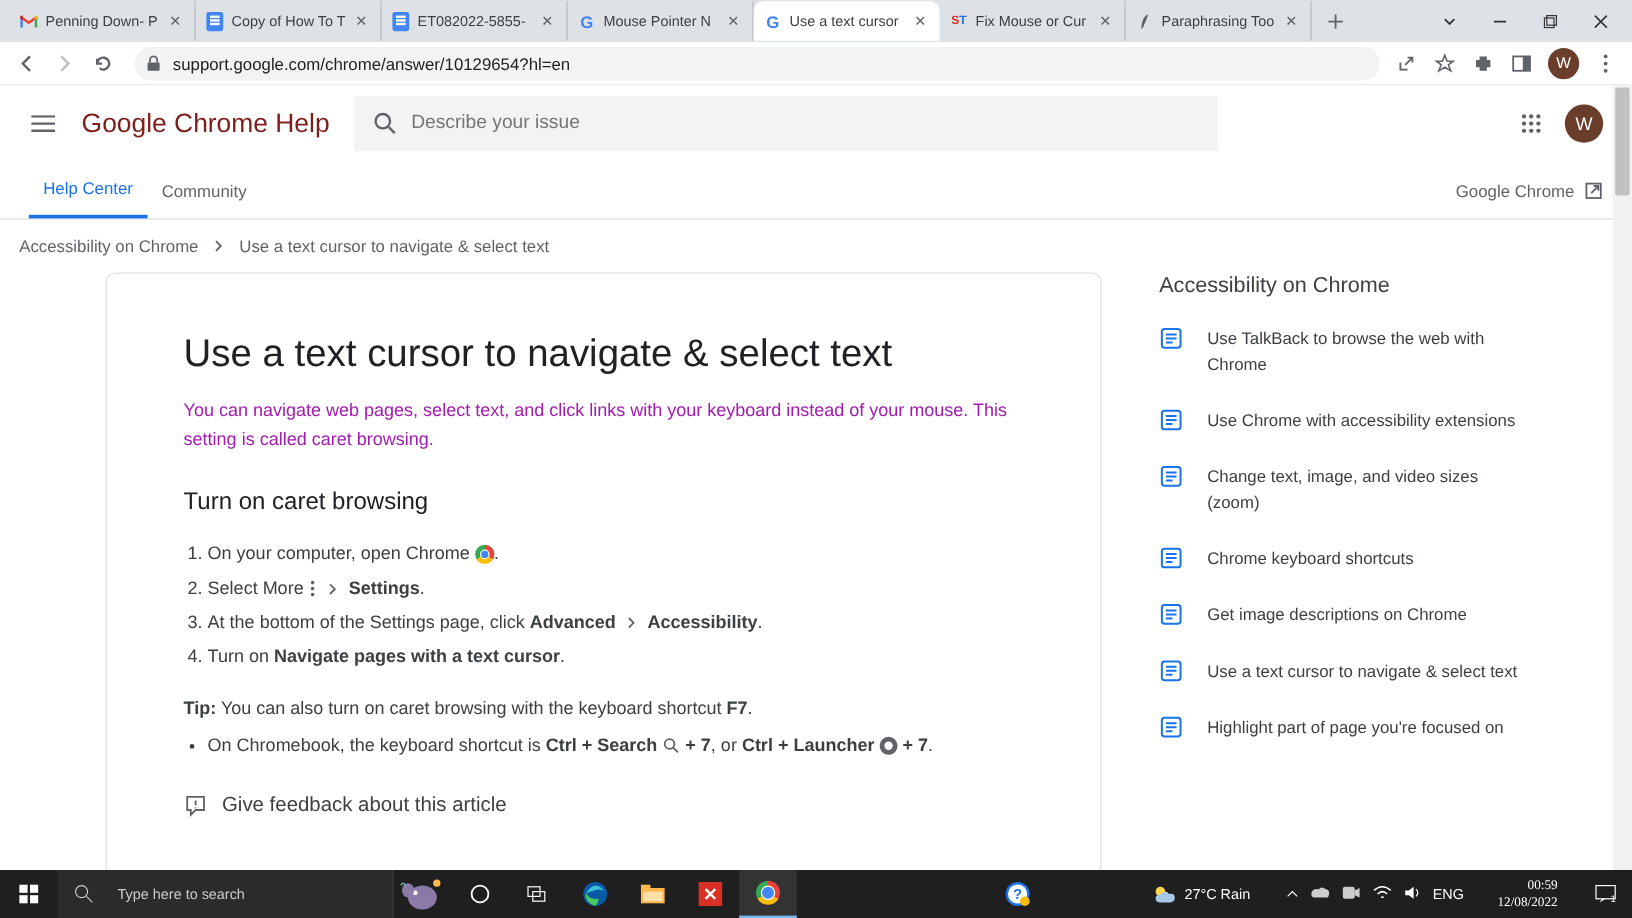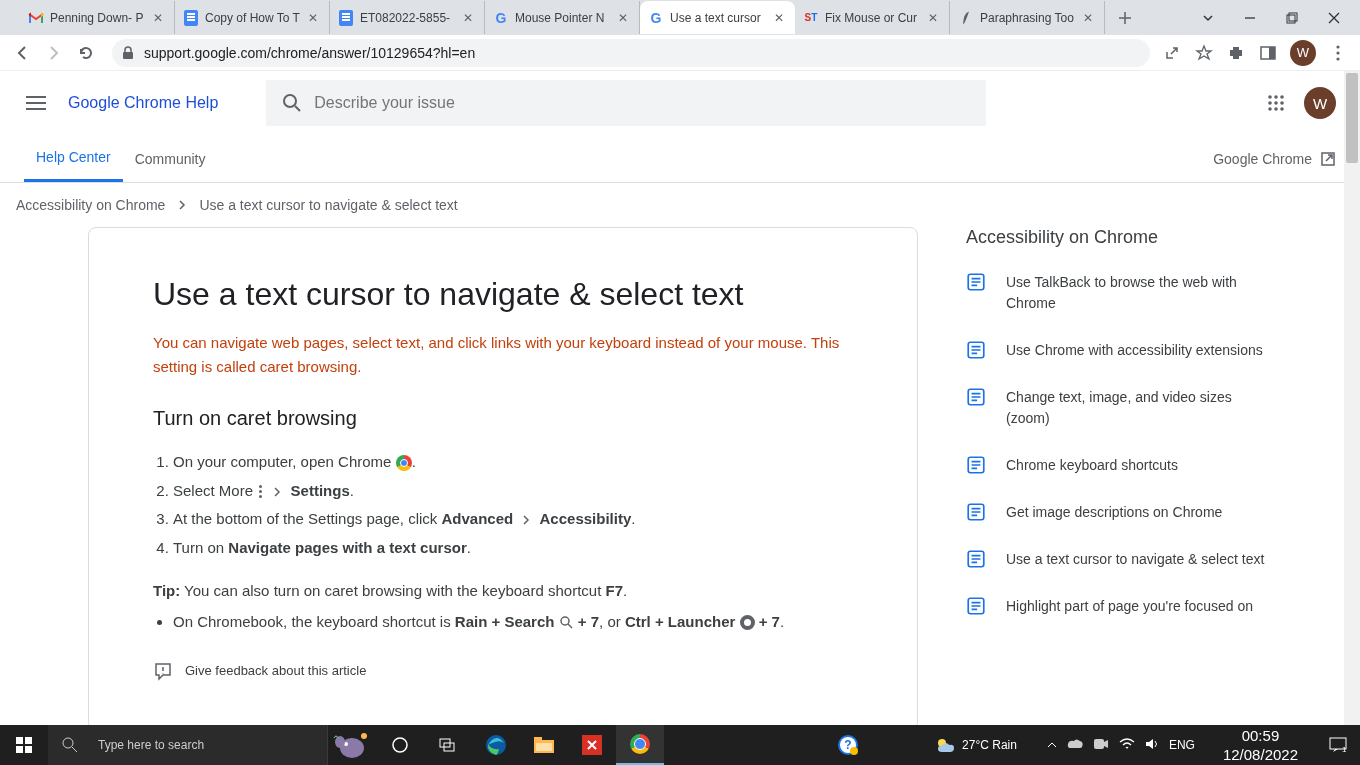--- a/index.html
+++ b/index.html
@@ -1,20 +1,20 @@
 <!DOCTYPE html>
 <html><head>
 <meta charset="utf-8">
 <style>
   * { box-sizing: border-box; margin: 0; padding: 0; }
   html, body { width: 1360px; height: 765px; font-family: Arial, sans-serif; overflow: hidden; background: #fff; }
   
   
   .browser-chrome { background: #dee1e6; }
-  .tab-strip { display: flex; align-items: center; height: 35px; padding-left: 20px; }
+  .tab-strip { display: flex; align-items: center; height: 35px; padding-left: 8px; }
   .tab { display: flex; align-items: center; height: 33px; padding: 0 8px; font-size: 12px; color: #3c4043; max-width: 155px; min-width: 155px; border-right: 1px solid #b8bbbf; position: relative; }
   .tab.active { background: #fff; border-radius: 8px 8px 0 0; border-right: none; }
   .tab-favicon { width: 16px; height: 16px; margin-right: 6px; flex-shrink: 0; display: flex; align-items: center; justify-content: center; }
   .tab-title { white-space: nowrap; overflow: hidden; text-overflow: clip; flex: 1; font-size: 12px; }
   .tab-close { width: 16px; height: 16px; margin-left: 4px; display: flex; align-items: center; justify-content: center; flex-shrink: 0; color: #5f6368; cursor: pointer; }
   .new-tab { width: 28px; height: 28px; display: flex; align-items: center; justify-content: center; margin-left: 6px; color: #5f6368; cursor: pointer; }
   .win-controls { margin-left: auto; display: flex; align-items: center; gap: 18px; padding-right: 14px; color: #333; }
   .win-btn { width: 24px; height: 24px; display: flex; align-items: center; justify-content: center; cursor: pointer; }
   
   .toolbar { display: flex; align-items: center; height: 36px; background: #fff; padding: 0 8px; gap: 4px; border-bottom: 1px solid #eee; }
@@ -26,71 +26,71 @@
   .toolbar-icon { width: 20px; height: 20px; display: flex; align-items: center; justify-content: center; color: #5f6368; cursor: pointer; }
   .avatar { width: 26px; height: 26px; border-radius: 50%; background: #6a3e2a; color: #fff; display: flex; align-items: center; justify-content: center; font-size: 13px; }
   
   
   .page { height: calc(765px - 35px - 36px - 40px); overflow: hidden; position: relative; }
   .scroll-track { position:absolute; right:0; top:0; width:16px; height:100%; background:#f1f1f1; }
   .scroll-thumb { position:absolute; right:2px; top:2px; width:12px; height:90px; background:#c1c1c1; border-radius:2px; }
   
   .app-header { display: flex; align-items: center; height: 64px; padding: 0 24px; }
   .hamburger { width: 24px; height: 24px; display: flex; align-items: center; justify-content: center; color: #5f6368; cursor: pointer; margin-right: 20px; }
-  .app-title { font-size: 16px; color: #1d4ed8; font-family: 'Google Sans', Arial, sans-serif; }
-  .search-box { flex: 1; max-width: 720px; height: 46px; background: #f1f3f4; border-radius: 0; display: flex; align-items: center; margin-left: 48px; padding: 0 16px; }
+  .app-title { font-size: 22px; color: #7f1d1d; font-family: 'Google Sans', Arial, sans-serif; }
+  .search-box { flex: 1; max-width: 720px; height: 46px; background: #f1f3f4; border-radius: 0; display: flex; align-items: center; margin-left: 20px; padding: 0 16px; }
   .search-box input { border: none; background: transparent; font-size: 16px; color: #5f6368; outline: none; flex: 1; margin-left: 12px; }
   .header-right { margin-left: auto; display: flex; align-items: center; gap: 16px; }
   .apps-grid { width: 24px; height: 24px; display: flex; align-items: center; justify-content: center; color: #5f6368; cursor: pointer; }
   
   .app-nav { display: flex; align-items: center; height: 48px; padding: 0 24px; border-bottom: 1px solid #dadce0; }
   .nav-link { font-size: 14px; color: #5f6368; padding: 0 12px; height: 100%; display: flex; align-items: center; cursor: pointer; }
   .nav-link.active { color: #1a73e8; border-bottom: 3px solid #1a73e8; padding-bottom: 0; }
   .nav-right { margin-left: auto; display: flex; align-items: center; gap: 8px; font-size: 14px; color: #5f6368; cursor: pointer; }
   
   .breadcrumb { display: flex; align-items: center; padding: 14px 16px; font-size: 14px; color: #5f6368; }
   .breadcrumb a { color: #5f6368; text-decoration: none; }
   .breadcrumb .chev { margin: 0 12px; color: #5f6368; }
   
   .content-wrap { display: flex; padding: 0 16px; }
   .article-card { width: 830px; border: 1px solid #dadce0; border-radius: 8px; padding: 48px 64px; margin-left: 72px; }
   .article-card h1 { font-size: 32px; font-weight: 400; color: #202124; margin-bottom: 18px; font-family: 'Google Sans', Arial, sans-serif; }
-  .article-card p.intro { font-size: 15px; color: #c2410c; line-height: 1.6; margin-bottom: 28px; }
+  .article-card p.intro { font-size: 15px; color: #a21caf; line-height: 1.6; margin-bottom: 28px; }
   .article-card h2 { font-size: 20px; font-weight: 400; color: #202124; margin-bottom: 18px; font-family: 'Google Sans', Arial, sans-serif; }
   .article-card ol { padding-left: 20px; }
   .article-card ol li { font-size: 15px; color: #3c4043; line-height: 1.9; }
   .article-card .tip { font-size: 15px; color: #3c4043; margin-top: 16px; line-height:1.7; }
   .article-card ul { padding-left: 20px; list-style: disc; margin-top: 4px; }
   .article-card ul li { font-size: 15px; color: #3c4043; line-height: 1.8; }
   .chrome-dot { display: inline-block; width: 16px; height: 16px; border-radius: 50%; background: conic-gradient(#ea4335 0 120deg, #fbbc05 120deg 240deg, #34a853 240deg 360deg); vertical-align: middle; position: relative; }
   .chrome-dot::after { content:''; position:absolute; inset:4px; background:#4285f4; border-radius:50%; border:1.5px solid #fff; }
   .more-dots { display:inline-flex; flex-direction:column; gap:2px; vertical-align:middle; margin:0 2px; }
   .more-dots span { width:3px; height:3px; background:#5f6368; border-radius:50%; }
   .chev-inline { display:inline-flex; vertical-align:middle; margin:0 4px; }
   .search-inline,.launcher-inline { display:inline-flex; vertical-align:middle; width:15px; height:15px; }
   .launcher-inline { border-radius:50%; border:4px solid #5f6368; }
-  .feedback { display:flex; align-items:center; gap:12px; margin-top:26px; font-size:13px; color:#3c4043; cursor:pointer; }
+  .feedback { display:flex; align-items:center; gap:12px; margin-top:26px; font-size:17px; color:#3c4043; cursor:pointer; }
   
   .sidebar { width: 300px; margin-left: 48px; }
   .sidebar h3 { font-size: 18px; font-weight: 400; color: #3c4043; margin-bottom: 24px; }
   .side-item { display: flex; align-items: flex-start; gap: 20px; margin-bottom: 26px; cursor: pointer; }
   .side-icon { width: 20px; height: 20px; flex-shrink: 0; }
   .side-text { font-size: 14px; color: #3c4043; line-height: 1.5; }
   
   
   .taskbar { position: fixed; bottom: 0; left: 0; right: 0; height: 40px; background: #1f1f1f; display: flex; align-items: center; color: #fff; font-size: 12px; }
   .start-btn { width: 48px; height: 40px; display: flex; align-items: center; justify-content: center; cursor: pointer; }
   .task-search { display: flex; align-items: center; width: 280px; height: 40px; background: #2b2b2b; padding: 0 14px; gap: 20px; color: #ccc; border-right:1px solid #3a3a3a; }
   .task-icons { display: flex; align-items: center; }
   .task-icon { width: 48px; height: 40px; display: flex; align-items: center; justify-content: center; cursor: pointer; }
   .task-icon.active { border-bottom: 2px solid #76b9ed; background:#333; }
   .tray { margin-left: auto; display: flex; align-items: center; gap: 20px; padding-right: 4px; }
   .weather { display:flex; align-items:center; gap:6px; margin-right:10px; }
   .tray-icons { display:flex; align-items:center; gap:10px; color:#fff; }
-  .clock { text-align: center; font-size: 15px; line-height: 1.3; margin: 0 8px; }
+  .clock { text-align: right; font-size: 11px; line-height: 1.3; margin: 0 8px; font-family: Liberation Serif, serif; }
   .notif { width: 24px; height: 24px; display:flex; align-items:center; justify-content:center; margin-right:6px; }
   .fav-docs { width:14px; height:16px; background:#4285f4; border-radius:2px; position:relative; }
   .fav-docs::after { content:''; position:absolute; left:3px; top:3px; right:3px; height:2px; background:#fff; box-shadow:0 3px 0 #fff, 0 6px 0 #fff; }
   .fav-google { font-weight:bold; font-size:14px; }
   .fav-st { font-size:10px; font-weight:bold; }
   .fav-quill { transform:rotate(-20deg); }
 </style>
 </head>
 <body>
 
@@ -313,21 +313,21 @@
             </span> <strong>Settings</strong><span>.</span></li>
         <li><span>At the bottom of the Settings page, click </span><strong>Advanced</strong> <span class="chev-inline">
               <svg width="10" height="10" viewBox="0 0 10 10">
                 <path d="M3 1 L7 5 L3 9" stroke="#5f6368" stroke-width="1.5" fill="none"></path>
               </svg>
             </span> <strong>Accessibility</strong><span>.</span></li>
         <li><span>Turn on </span><strong>Navigate pages with a text cursor</strong><span>.</span></li>
       </ol>
       <p class="tip"><strong>Tip:</strong><span> You can also turn on caret browsing with the keyboard shortcut </span><strong>F7</strong>.</p>
       <ul>
-        <li><span>On Chromebook, the keyboard shortcut is </span><strong>Rain + Search </strong><span class="search-inline">
+        <li><span>On Chromebook, the keyboard shortcut is </span><strong>Ctrl + Search </strong><span class="search-inline">
               <svg width="14" height="14" viewBox="0 0 14 14">
                 <circle cx="6" cy="6" r="4" stroke="#5f6368" stroke-width="1.5" fill="none"></circle>
                 <path d="M9 9 L13 13" stroke="#5f6368" stroke-width="1.5"></path>
               </svg>
             </span><strong> + 7</strong><span>, or </span><strong>Ctrl + Launcher </strong><span class="launcher-inline"></span><strong> + 7</strong><span>.</span></li>
       </ul>
       <div class="feedback">
         <svg width="20" height="20" viewBox="0 0 20 20">
             <path d="M3 3 H17 V14 H10 L6 18 V14 H3 Z" stroke="#5f6368" stroke-width="1.5" fill="none"></path>
             <path d="M10 6 V10 M10 12 V12.5" stroke="#5f6368" stroke-width="1.5"></path>

